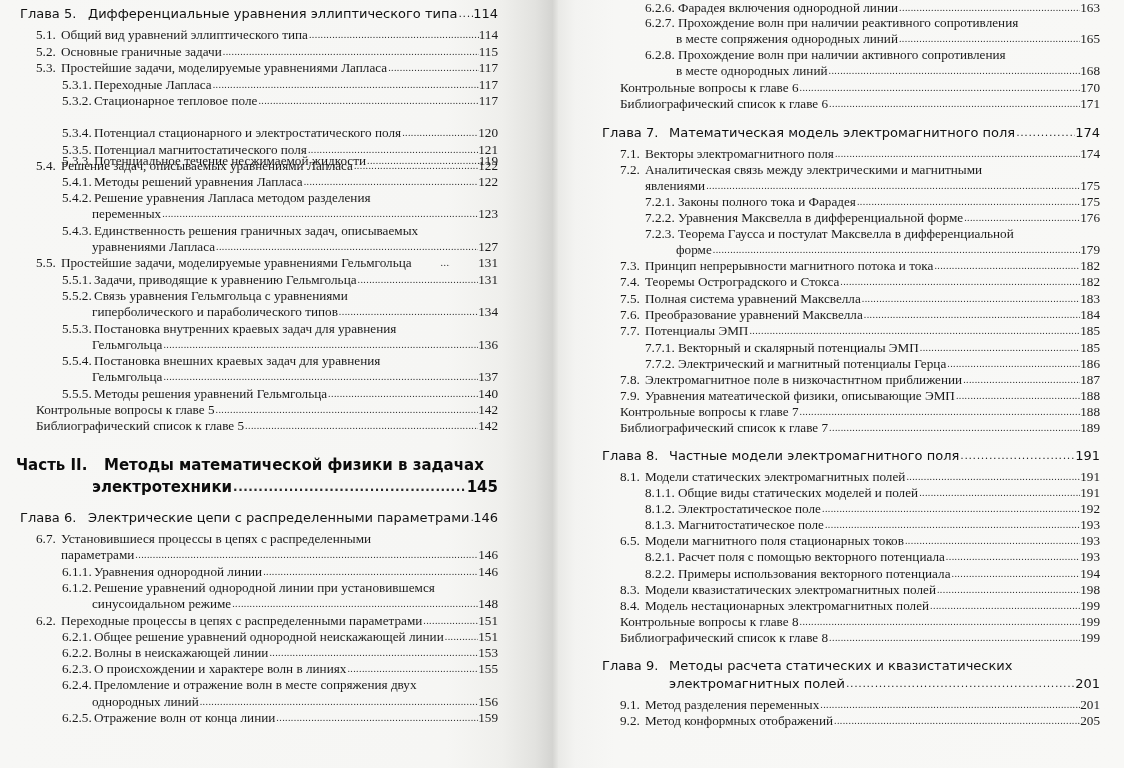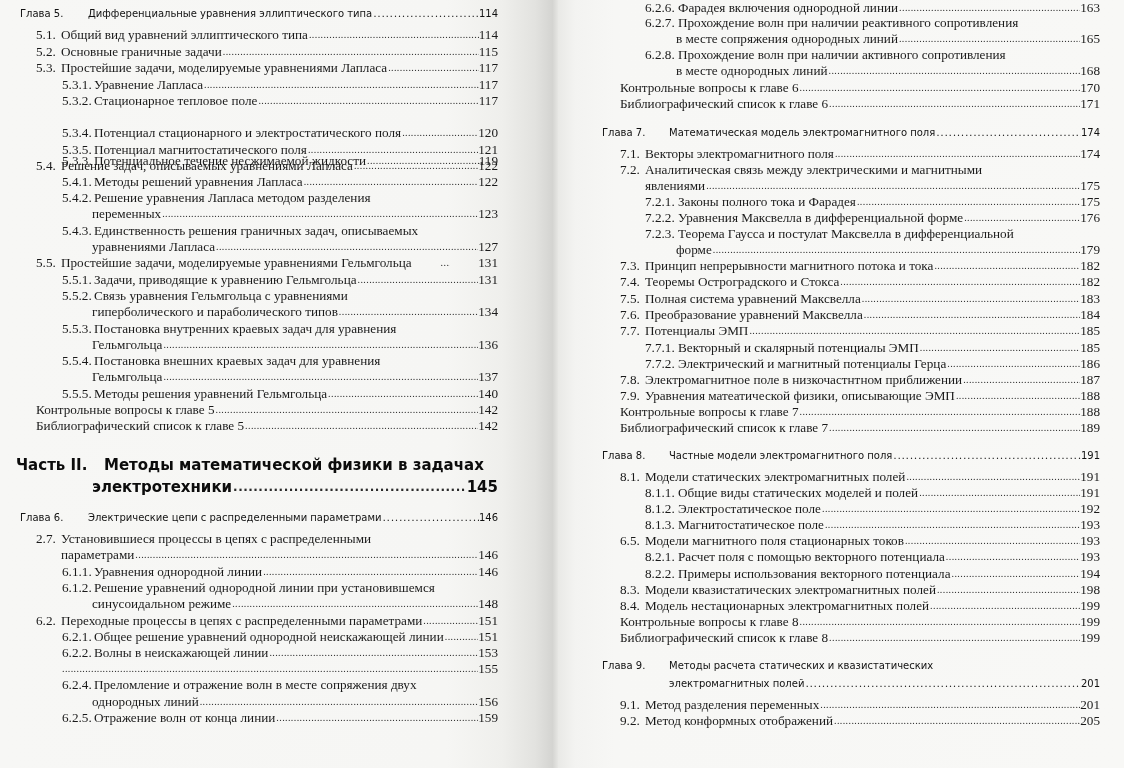--- a/index.html
+++ b/index.html
@@ -27,21 +27,21 @@
   .row .t { flex:0 0 auto; padding-right:1px; }
   .row .d {
     flex:1 1 auto; overflow:hidden; letter-spacing:0.4px; color:#2a2a2a;
     font-size:10px; line-height:14px; margin-bottom:1px;
   }
   .row .d::before {
     content:"......................................................................................................................................................................................................................................................";
   }
   .row .p { flex:0 0 auto; text-align:right; }
   .row.chapter {
-    font-family:"DejaVu Sans", sans-serif; font-size:10px; line-height:18px; color:#111;
+    font-family:"DejaVu Sans", sans-serif; font-size:13px; line-height:18px; color:#111;
   }
   .row.chapter .d { font-size:11px; line-height:16px; letter-spacing:0.6px; }
   .row.part {
     font-family:"DejaVu Sans", sans-serif; font-weight:bold; font-size:15px; line-height:19px; color:#0c0c0c;
   }
   .row.part .d { font-size:12px; font-weight:bold; line-height:17px; letter-spacing:0.5px; }
   .num { display:inline-block; }
 </style>
 </head>
 <body>
@@ -71,21 +71,21 @@
       </div>
       <div class="entry">
         <div class="row " style="left: 36px; top: 60px; width: 462px;">
           <span class="t"><span class="num" style="min-width: 25px;">5.3.</span><span>Простейшие задачи, моделируемые уравнениями Лапласа</span></span>
           <span class="d"></span>
           <span class="p">117</span>
         </div>
       </div>
       <div class="entry">
         <div class="row " style="left: 62px; top: 77px; width: 436px;">
-          <span class="t"><span class="num" style="min-width: 32px;">5.3.1.</span><span>Уравнение Лапласа</span></span>
+          <span class="t"><span class="num" style="min-width: 32px;">5.3.1.</span><span>Переходные Лапласа</span></span>
           <span class="d"></span>
           <span class="p">117</span>
         </div>
       </div>
       <div class="entry">
         <div class="row " style="left: 62px; top: 93px; width: 436px;">
           <span class="t"><span class="num" style="min-width: 32px;">5.3.2.</span><span>Стационарное тепловое поле</span></span>
           <span class="d"></span>
           <span class="p">117</span>
         </div>
@@ -222,21 +222,21 @@
       </div>
       <div class="entry">
         <div class="row chapter" style="left: 20px; top: 509px; width: 478px;">
           <span class="t"><span class="num" style="min-width: 68px;">Глава 6.</span><span>Электрические цепи с распределенными параметрами</span></span>
           <span class="d"></span>
           <span class="p">146</span>
         </div>
       </div>
       <div class="entry">
         <div class="row  plain" style="left: 36px; top: 531px; width: 462px;">
-          <span class="t"><span class="num" style="min-width: 25px;">2.7.</span><span>Установившиеся процессы в цепях с распределенными</span></span>
+          <span class="t"><span class="num" style="min-width: 25px;">6.7.</span><span>Установившиеся процессы в цепях с распределенными</span></span>
         </div>
         <div class="row " style="left: 61px; top: 547px; width: 437px;">
           <span class="t">параметрами</span>
           <span class="d"></span>
           <span class="p">146</span>
         </div>
       </div>
       <div class="entry">
         <div class="row " style="left: 62px; top: 564px; width: 436px;">
           <span class="t"><span class="num" style="min-width: 32px;">6.1.1.</span><span>Уравнения однородной линии</span></span>
@@ -270,20 +270,21 @@
       </div>
       <div class="entry">
         <div class="row " style="left: 62px; top: 645px; width: 436px;">
           <span class="t"><span class="num" style="min-width: 32px;">6.2.2.</span><span>Волны в неискажающей линии</span></span>
           <span class="d"></span>
           <span class="p">153</span>
         </div>
       </div>
       <div class="entry">
         <div class="row " style="left: 62px; top: 661px; width: 436px;">
+          <span class="t"><span class="num" style="min-width: 32px;">6.2.3.</span><span>О происхождении и характере волн в линиях</span></span>
           <span class="d"></span>
           <span class="p">155</span>
         </div>
       </div>
       <div class="entry">
         <div class="row  plain" style="left: 62px; top: 677px; width: 436px;">
           <span class="t"><span class="num" style="min-width: 32px;">6.2.4.</span><span>Преломление и отражение волн в месте сопряжения двух</span></span>
         </div>
         <div class="row " style="left: 92px; top: 694px; width: 406px;">
           <span class="t">однородных линий</span>

